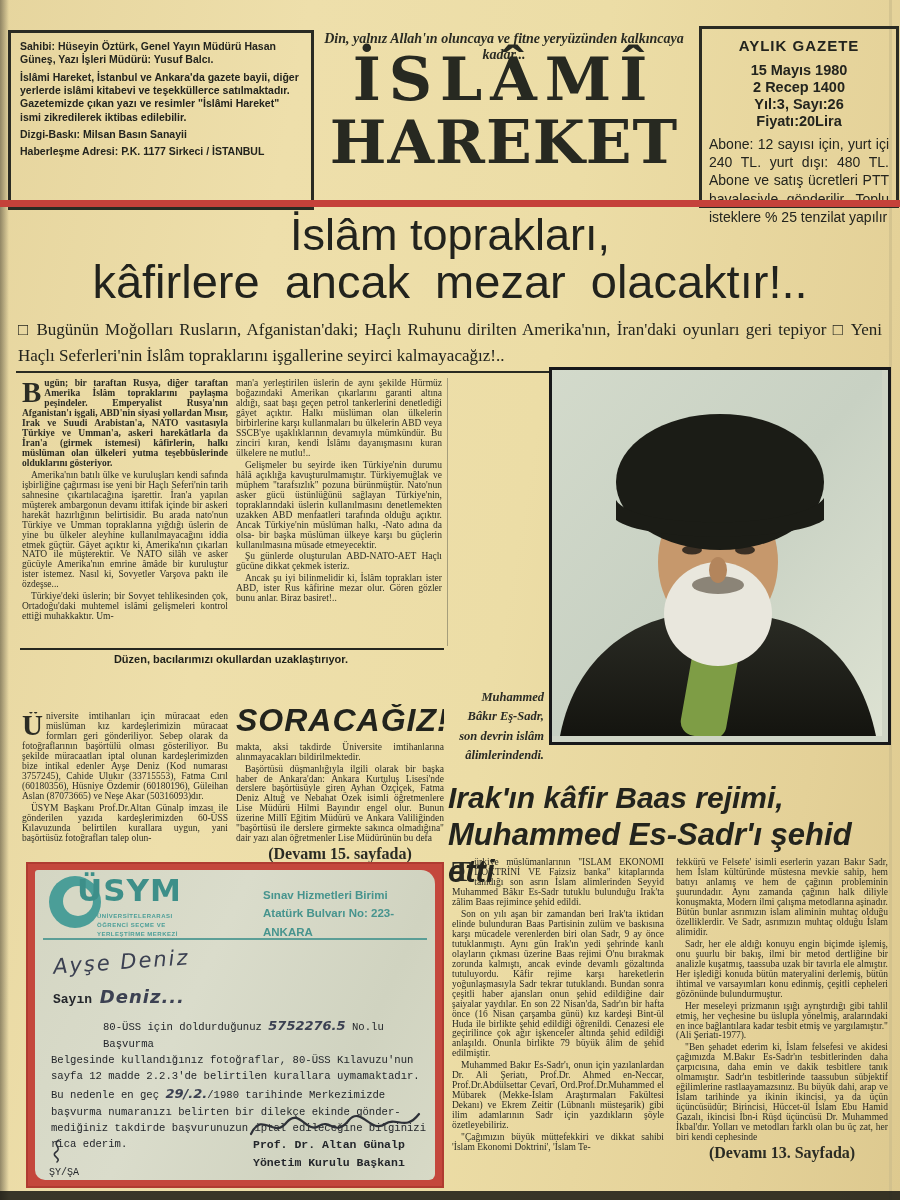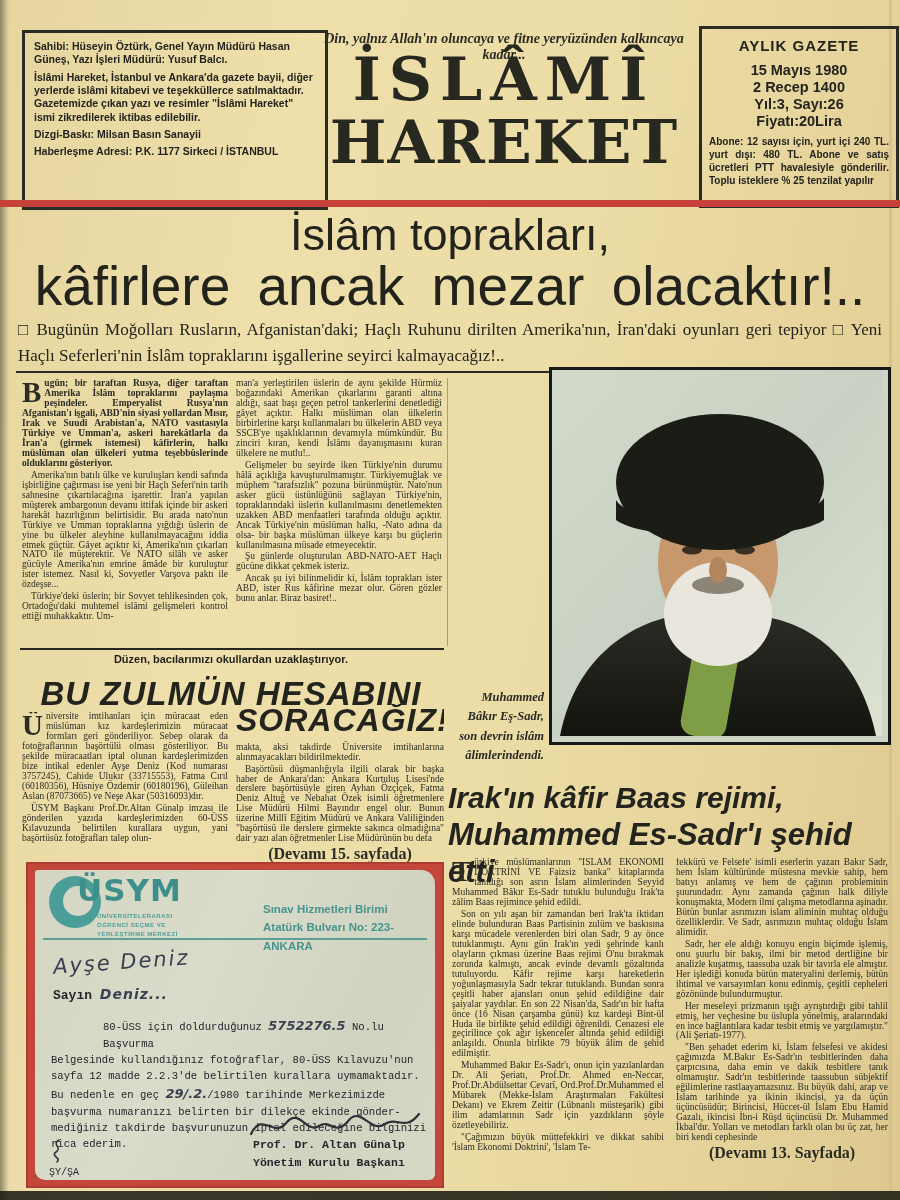--- a/index.html
+++ b/index.html
@@ -5,42 +5,42 @@
   html,body{margin:0;padding:0;background:#888;}
   .page{position:relative;width:900px;height:1200px;margin:0 auto;overflow:hidden;
     background:linear-gradient(100deg,#e6d59e 0%,#eedfab 28%,#ecddA6 55%,#e4d198 85%,#ddc98f 100%);
     font-family:"Liberation Serif",serif;color:#25261f;}
   .edge-left{position:absolute;left:0;top:0;width:9px;height:1200px;
     background:linear-gradient(90deg,#4a4434 0%,rgba(74,68,52,0) 100%);opacity:.55;}
   .edge-bottom{position:absolute;left:0;top:1191px;width:900px;height:9px;background:#191712;opacity:.85;}
   .edge-right{position:absolute;left:889px;top:0;width:3px;height:1200px;background:#cdbd8b;opacity:.7;}
 
   
-  .pub-box{position:absolute;left:22px;top:30px;width:282px;height:160px;border:3px solid #2a2b23;
+  .pub-box{position:absolute;left:8px;top:30px;width:282px;height:160px;border:3px solid #2a2b23;
     padding:7px 9px;font-family:"Liberation Sans",sans-serif;font-size:10.5px;font-weight:bold;
     line-height:1.27;color:#23241e;}
   .pub-box p{margin:0 0 4px 0;}
   .slogan{position:absolute;left:318px;top:31px;width:372px;text-align:center;
     font-style:italic;font-weight:bold;font-size:14px;color:#2a2b23;}
   .mast-title{position:absolute;left:300px;top:50px;width:408px;text-align:center;
     font-family:"DejaVu Serif",serif;font-weight:bold;color:#272921;line-height:.98;}
   .mast-title .l1{font-size:60px;letter-spacing:8px;}
   .mast-title .l2{font-size:60px;letter-spacing:1px;margin-top:4px;}
   .info-box{position:absolute;left:699px;top:26px;width:180px;height:164px;border:3px solid #2a2b23;
     padding:6px 7px;text-align:center;font-family:"Liberation Sans",sans-serif;color:#23241e;}
   .info-box .t{font-weight:bold;font-size:15px;letter-spacing:1px;margin:2px 0 8px;}
   .info-box .d{font-weight:bold;font-size:14.5px;margin:1px 0;}
-  .info-box .s{font-size:10px;font-weight:bold;text-align:justify;line-height:1.3;margin-top:6px;}
+  .info-box .s{font-size:14px;font-weight:normal;text-align:justify;line-height:1.3;margin-top:6px;}
   .red-bar{position:absolute;left:0;top:200px;width:900px;height:7px;background:#c5413a;}
 
   
   .lead-hl{position:absolute;left:0;top:212px;width:900px;text-align:center;
     font-family:"Liberation Sans",sans-serif;font-weight:normal;color:#22231d;line-height:1.02;}
   .lead-hl .l1{font-size:45px;}
-  .lead-hl .l2{font-size:55px;word-spacing:12px;}
+  .lead-hl .l2{font-size:47px;word-spacing:12px;}
   .lead-deck{position:absolute;left:18px;top:317px;width:864px;font-size:17px;line-height:1.55;
     text-align:justify;color:#23241d;font-weight:500;}
   .rule-deck{position:absolute;left:16px;top:371px;width:868px;height:2px;background:#2a2b22;}
 
   .bodycol{position:absolute;font-size:9.5px;line-height:1.05;text-align:justify;overflow:hidden;color:#2b2c24;}
   .bodycol p{margin:0 0 2px;text-indent:9px;}
   .bodycol p.first{text-indent:0;}
   .dropcap{float:left;font-size:29px;line-height:.78;font-weight:bold;padding:2px 3px 0 0;}
   .lead-c1{left:22px;top:379px;width:206px;height:267px;}
   .lead-c1 p.first{font-weight:bold;}
@@ -75,27 +75,27 @@
     border-radius:3px 14px 6px 10px;}
   .usym-circle{position:absolute;left:14px;top:6px;width:52px;height:52px;border-radius:50%;
     background:#4b9e98;}
   .usym-circle::after{content:"";position:absolute;left:14px;top:10px;width:30px;height:30px;
     border-radius:50%;background:#d6d8c5;}
   .usym-word{position:absolute;left:42px;top:2px;font-family:"DejaVu Sans",sans-serif;
     font-weight:bold;font-size:31px;color:#3d8f89;letter-spacing:1px;}
   .usym-sub{position:absolute;left:62px;top:42px;font-family:"Liberation Sans",sans-serif;
     font-size:6px;font-weight:bold;color:#4b9e98;line-height:1.5;letter-spacing:.5px;}
   .dept{position:absolute;left:228px;top:16px;width:166px;font-family:"Liberation Sans",sans-serif;
-    font-size:11.5px;font-weight:bold;color:#47948e;line-height:1.6;margin-top:14px;}
+    font-size:11.5px;font-weight:bold;color:#47948e;line-height:1.6;}
   .teal-rule{position:absolute;left:8px;top:68px;width:384px;height:2px;background:#47948e;opacity:.85;}
   .hand{font-family:"DejaVu Sans",sans-serif;font-style:italic;color:#3c4152;}
   .hand-name{position:absolute;left:18px;top:80px;font-size:21px;transform:rotate(-4deg);letter-spacing:2px;}
   .salut{position:absolute;left:18px;top:116px;font-family:"Liberation Mono",monospace;
     font-size:13px;font-weight:bold;color:#23262b;}
-  .salut .hand{font-size:14px;letter-spacing:1px;}
+  .salut .hand{font-size:18px;letter-spacing:1px;}
   .typed{position:absolute;left:16px;top:146px;width:376px;font-family:"Liberation Mono",monospace;
     font-size:10.6px;line-height:1.52;color:#23262b;}
   .typed .ind{padding-left:52px;}
   .typed .hand{font-size:13px;font-weight:bold;}
   .sig-scrawl{position:absolute;left:212px;top:238px;}
   .sig-name{position:absolute;left:218px;top:266px;font-family:"Liberation Mono",monospace;
     font-size:11.5px;font-weight:bold;color:#23262b;line-height:1.6;}
   .initials{position:absolute;left:14px;top:268px;font-family:"Liberation Mono",monospace;
     font-size:10px;color:#23262b;}
 
@@ -185,21 +185,20 @@
       <rect x="126" y="166" width="28" height="6" rx="3" fill="#474038" transform="rotate(4 140 169)"></rect>
       <rect x="178" y="166" width="28" height="6" rx="3" fill="#474038" transform="rotate(-4 192 169)"></rect>
       <ellipse cx="168" cy="112" rx="104" ry="68" fill="#1b1c16"></ellipse>
       <path d="M64,130 C80,160 250,160 272,128 L272,150 C240,172 92,172 64,150 Z" fill="#1b1c16"></path>
     </svg>
   </div>
   <div class="caption">Muhammed Bâkır Eş-Sadr, son devrin islâm âlimlerindendi.</div>
 
   <div class="kicker-rule"></div>
   <div class="kicker">Düzen, bacılarımızı okullardan uzaklaştırıyor.</div>
-  <div class="hl2">BU ZULMÜN HESABINI</div>
 
   <div class="bodycol sec-c1">
     <p class="first"><span class="dropcap">Ü</span><span>niversite imtihanları için müracaat eden müslüman kız kardeşlerimizin müracaat formları geri gönderiliyor. Sebep olarak da fotoğraflarının başörtülü olması gösteriliyor. Bu şekilde müracaatları iptal olunan kardeşlerimizden bize intikal edenler Ayşe Deniz (Kod numarası 3757245), Cahide Ulukır (33715553), Fatma Cırıl (60180356), Hüsniye Özdemir (60180196), Güleihan Aslan (87073665) ve Neşe Akar (50316093)dır.</span></p>
     <p>ÜSYM Başkanı Prof.Dr.Altan Günalp imzası ile gönderilen yazıda kardeşlerimizden 60-ÜSS Kılavuzunda belirtilen kurallara uygun, yani başörtüsüz fotoğrafları talep olun-</p>
   </div>
   <div class="bodycol sec-c2">
     <div class="soracagiz">SORACAĞIZ!..</div>
     <p class="first">makta, aksi takdirde Üniversite imtihanlarına alınmayacakları bildirilmektedir.</p>
     <p>Başörtüsü düşmanlığıyla ilgili olarak bir başka haber de Ankara'dan: Ankara Kurtuluş Lisesi'nde derslere başörtüsüyle giren Ayhan Özçiçek, Fatma Deniz Altuğ ve Nebahat Özek isimli öğretmenlere Lise Müdürü Hilmi Bayındır engel olur. Bunun üzerine Millî Eğitim Müdürü ve Ankara Valiliğinden "başörtüsü ile derslere girmekte sakınca olmadığına" dair yazı alan öğretmenler Lise Müdürünün bu defa</p>
     <div class="cont">(Devamı 15. sayfada)</div>

